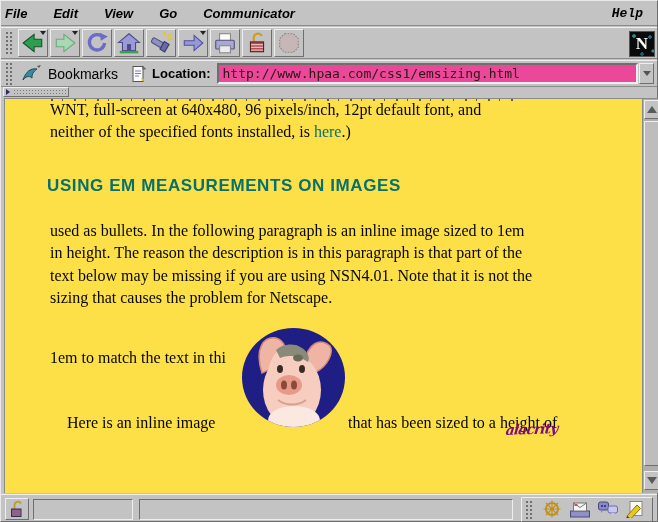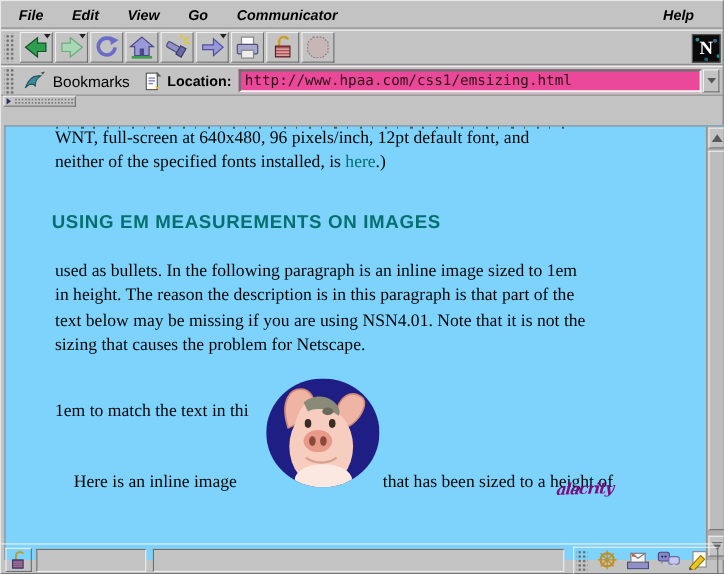--- a/index.html
+++ b/index.html
@@ -9,25 +9,25 @@
             border-top:1px solid #e9e9e9; border-left:1px solid #e9e9e9;
             border-bottom:1px solid #6f6f6f; border-right:1px solid #6f6f6f; }
 
   .raised { border-top:1px solid #efefef; border-left:1px solid #efefef;
             border-bottom:1px solid #6f6f6f; border-right:1px solid #6f6f6f; }
   .sunken { border-top:1px solid #6f6f6f; border-left:1px solid #6f6f6f;
             border-bottom:1px solid #efefef; border-right:1px solid #efefef; }
 
   
   .menubar { position:absolute; top:0; left:0; width:100%; height:25px;
-             display:flex; align-items:center; padding:0 14px 0 16px;
+             display:flex; align-items:center; padding:0 14px 0 4px;
              border-bottom:1px solid #8a8a8a; }
   .menu-item { font:italic bold 13px "Liberation Sans", sans-serif; color:#000;
                margin-right:26px; cursor:default; }
-  .menu-help { margin-left:auto; margin-right:12px; }
+  .menu-help { margin-left:auto; margin-right:0;font-family:Liberation Mono, monospace; }
 
   
   .toolbar { position:absolute; top:26px; left:0; width:100%; height:32px;
              display:flex; align-items:center; padding-left:2px;
              border-top:1px solid #efefef; border-bottom:1px solid #8a8a8a; }
   .grip-v { width:9px; height:26px; margin:0 4px 0 1px;
             background-image:radial-gradient(circle, #6f6f6f 1px, transparent 1.3px);
             background-size:4px 4px; background-position:1px 1px; cursor:move; }
   .tb-btn { position:relative; width:30px; height:28px; margin:0 1px;
             display:flex; align-items:center; justify-content:center; background:#c3c3c3; }
@@ -67,22 +67,22 @@
   .mini-tab { position:absolute; left:2px; top:0; width:66px; height:10px; background:#c3c3c3;
               display:flex; align-items:center; padding-left:2px; }
   .tri-right { width:0; height:0; border-top:3px solid transparent;
                border-bottom:3px solid transparent; border-left:4px solid #2a2a6a; margin-right:3px; }
   .mini-tab .dots { flex:1; height:6px;
               background-image:radial-gradient(circle, #7a7a7a 0.8px, transparent 1px);
               background-size:3px 3px; }
 
   
   .content { position:absolute; top:97px; left:3px; width:655px; height:395px;
-             background:#7dd3fc; border-top:1px solid #8a8a8a; border-left:1px solid #8a8a8a;
-             overflow:hidden;margin-top:16px; }
+             background:#fde047; border-top:1px solid #8a8a8a; border-left:1px solid #8a8a8a;
+             overflow:hidden; }
   .serif { font-family:"Liberation Serif", serif; font-size:16px; color:#060606; white-space:nowrap; }
   .remnants { position:absolute; top:0; left:46px; width:470px; height:2px; opacity:.75;
               background-image:repeating-linear-gradient(90deg,#333 0 2px,transparent 2px 11px,#333 11px 12px,transparent 12px 23px); }
   .line1 { position:absolute; top:2px; left:45px; }
   .line2 { position:absolute; top:24px; left:45px; }
   .link-teal { color:#067070; cursor:pointer; }
   .h2-heading { position:absolute; top:77px; left:42px; font:bold 17px "Liberation Sans", sans-serif;
                 letter-spacing:.6px; color:#067070; white-space:nowrap; }
   .para { position:absolute; top:121px; left:45px; }
   .para div { line-height:22.4px; }

